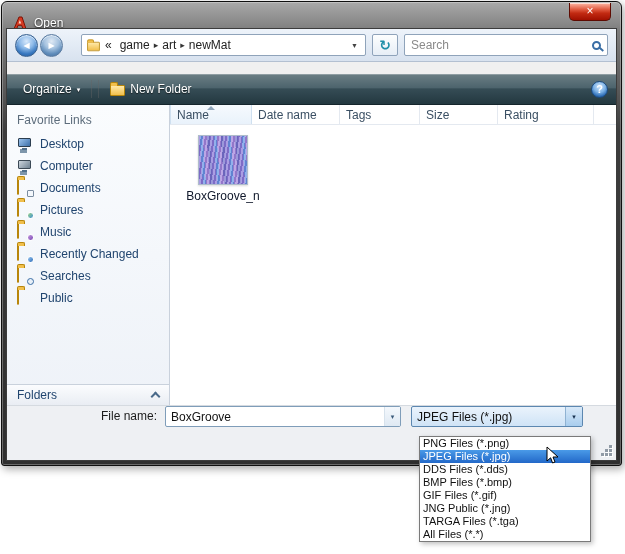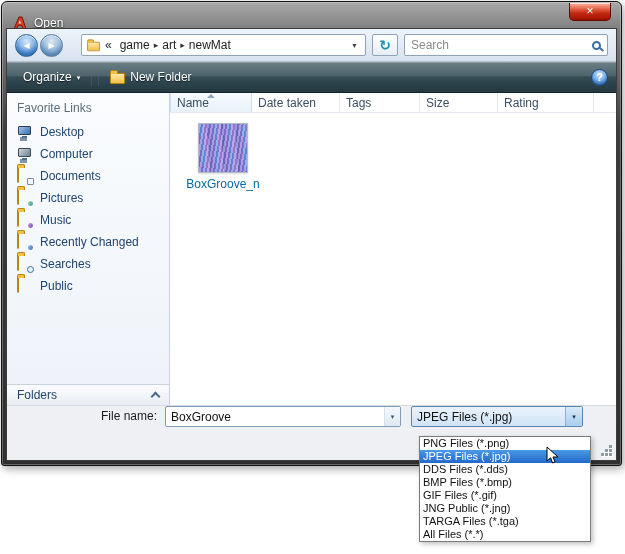--- a/index.html
+++ b/index.html
@@ -43,21 +43,21 @@
   .searchbox { height:22px; margin-left:6px; flex:1; display:flex; align-items:center;
     background:#ffffff; border:1px solid #8fa3ba; border-radius:2px; padding:0 6px; }
   .searchbox input { border:none; outline:none; flex:1; font:12px "Liberation Sans","DejaVu Sans",sans-serif; color:#444; background:transparent; }
   .searchbox input::placeholder { color:#8a8a8a; }
   .mag { width:9px; height:9px; border:2px solid #3a6ea5; border-radius:50%; position:relative; flex:none; margin-left:4px; }
   .mag::after { content:''; position:absolute; width:6px; height:2px; background:#3a6ea5; right:-5px; bottom:-2px; transform:rotate(40deg); }
 
   
   .toolbar { height:31px; flex:none; display:flex; align-items:center; padding:0 8px; color:#fff;
     background:linear-gradient(180deg,#6c7f85 0%,#4d646d 45%,#354c55 50%,#233840 100%);
-    border-bottom:1px solid #15252c; box-shadow:inset 0 1px 0 rgba(255,255,255,0.25); }
+    border-bottom:1px solid #15252c; box-shadow:inset 0 1px 0 rgba(255,255,255,0.25);margin-top:12px; }
   .tbtn { display:flex; align-items:center; gap:5px; padding:4px 8px; border-radius:2px; text-shadow:0 1px 1px rgba(0,0,0,0.6); }
   .tsep { width:1px; height:18px; background:rgba(255,255,255,0.22); border-left:1px solid rgba(0,0,0,0.25); margin:0 3px; }
   .caret { font-size:7px; margin-top:1px; }
   .help-btn { margin-left:auto; width:17px; height:17px; border-radius:50%; border:1px solid #1c4a7e;
     background:radial-gradient(circle at 50% 30%,#cfe5fa 0%,#7db2e6 45%,#2d6cb4 75%,#174e8c 100%);
     color:#fff; font-size:11px; font-weight:bold; display:flex; align-items:center; justify-content:center; text-shadow:none; }
 
   
   .ficon { width:15px; height:11px; position:relative; flex:none;
     background:linear-gradient(180deg,#ffe9a8,#f1bf4c); border:1px solid #b8860b; border-radius:1px; margin-top:3px; }
@@ -97,21 +97,21 @@
   .col.sorted { background:linear-gradient(180deg,#f6fafe,#e9f2fb); border-right-color:#cfe0f0; border-left:1px solid #cfe0f0; }
   .sort-tri { position:absolute; top:1px; left:50%; margin-left:-4px; width:0; height:0;
     border-left:4px solid transparent; border-right:4px solid transparent; border-bottom:4px solid #90a6bb; }
   .c-name{width:82px;} .c-date{width:88px;} .c-tags{width:80px;} .c-size{width:78px;} .c-rating{width:96px;} .c-fill{flex:1;border-right:none;}
 
   .file-item { position:absolute; left:14px; top:30px; width:78px; text-align:center; }
   .thumb { width:50px; height:50px; margin:0 auto; border:1px solid #aebccb; box-shadow:0 1px 2px rgba(0,0,0,0.15);
     background-image:
       repeating-linear-gradient(100deg, rgba(255,255,255,0.28) 0 2px, rgba(10,0,40,0.10) 2px 4px),
       repeating-linear-gradient(86deg, #8a78d8 0 4px, #6a92e4 4px 7px, #a284dc 7px 11px, #7570cc 11px 14px); }
-  .file-label { margin-top:4px; color:#0369a1; }
+  .file-label { margin-top:4px; color:#0f172a; }
 
   
   .footer { height:55px; flex:none; background:#eef0f3; border-top:1px solid #d5dae0; position:relative;
     display:flex; align-items:flex-start; }
   .fn-label { width:158px; text-align:right; padding-right:8px; line-height:21px; color:#1c1c1c; flex:none; }
   .fn-combo { width:236px; height:21px; flex:none; background:#fff; border:1px solid #7f9db9; border-radius:2px;
     display:flex; align-items:center; }
   .fn-combo input { flex:1; border:none; outline:none; padding:0 5px; font:12px "Liberation Sans","DejaVu Sans",sans-serif; color:#111; background:transparent; }
   .fn-combo .arrow-seg { width:16px; height:100%; display:flex; align-items:center; justify-content:center;
     font-size:7px; color:#3a5a7a; border-left:1px solid #d7e2ec; background:linear-gradient(180deg,#f4f8fc,#dfe9f3); }
@@ -231,21 +231,21 @@
             <span class="chev-up"></span>
           </div>
         </div>
 
         <div class="filearea">
           <div class="colheads">
             <div class="col c-name sorted">
               <span class="sort-tri"></span>
               <span>Name</span>
             </div>
-            <div class="col c-date"><span>Date taken</span></div>
+            <div class="col c-date"><span>Date name</span></div>
             <div class="col c-tags"><span>Tags</span></div>
             <div class="col c-size"><span>Size</span></div>
             <div class="col c-rating"><span>Rating</span></div>
             <div class="col c-fill"></div>
           </div>
 
           <div class="file-item">
             <div class="thumb"></div>
             <div class="file-label">BoxGroove_n</div>
           </div>

